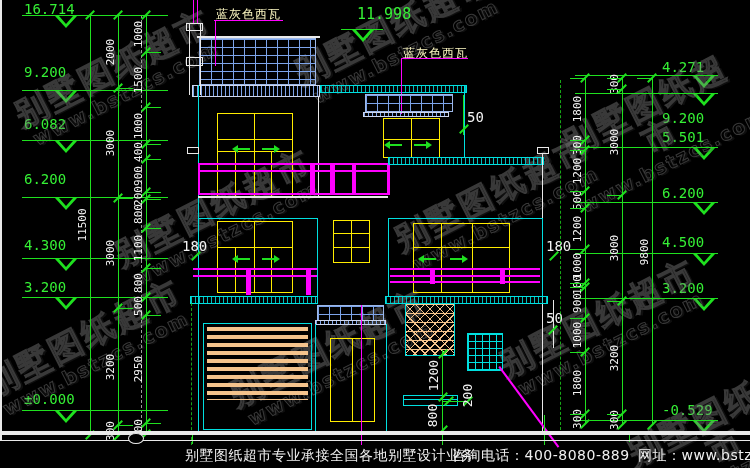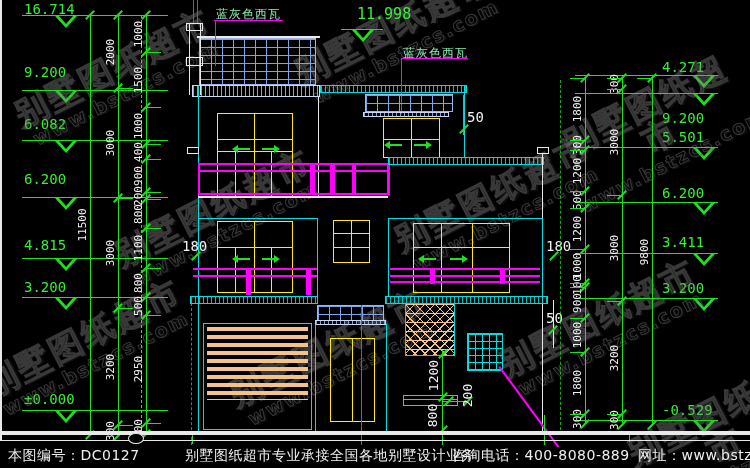--- a/index.html
+++ b/index.html
@@ -50,21 +50,21 @@
   
   .elev{position:absolute;}
   .eline{position:absolute;left:0;top:0;width:58px;height:1px;background:#1fe01f;}
   .etri{position:absolute;left:33px;top:1px;width:0;height:0;
     border-left:11px solid transparent;border-right:11px solid transparent;border-top:12px solid #1fe01f;}
   .etri i{position:absolute;left:-7px;top:-12px;width:0;height:0;display:block;
     border-left:7px solid transparent;border-right:7px solid transparent;border-top:8px solid #000;}
   .elab{position:absolute;left:2px;color:#35f035;font:14px "DejaVu Sans Mono",monospace;white-space:nowrap;}
   .tick45{position:absolute;width:12px;height:2px;background:#1fe01f;transform:rotate(-45deg);}
   
-  .mlabel{position:absolute;color:#86efac;font:12px "DejaVu Sans",sans-serif;white-space:nowrap;letter-spacing:1px;}
+  .mlabel{position:absolute;color:#fef9c3;font:12px "DejaVu Sans",sans-serif;white-space:nowrap;letter-spacing:1px;}
   
   .arr{position:absolute;width:12px;height:2px;background:#1fe01f;}
   .arr::before{content:'';position:absolute;top:-3px;width:0;height:0;
     border-top:4px solid transparent;border-bottom:4px solid transparent;}
   .arr.l::before{left:-6px;border-right:6px solid #1fe01f;}
   .arr.r::before{right:-6px;border-left:6px solid #1fe01f;}
   
   .wm{position:absolute;transform:rotate(-27deg);color:transparent;
     -webkit-text-stroke:1px #7e7e7e;opacity:.45;text-align:center;z-index:1;
     pointer-events:none;font-weight:bold;text-shadow:2px 2px 0 rgba(60,60,60,.55);}
@@ -288,21 +288,21 @@
         <div class="etri">
           <i></i>
         </div>
         <span class="elab" style="top: -26px;">6.200</span>
       </div>
       <div class="elev" style="left: 22px; top: 258px;">
         <div class="eline"></div>
         <div class="etri">
           <i></i>
         </div>
-        <span class="elab" style="top: -21px;">4.815</span>
+        <span class="elab" style="top: -21px;">4.300</span>
       </div>
       <div class="elev" style="left: 22px; top: 297px;">
         <div class="eline"></div>
         <div class="etri">
           <i></i>
         </div>
         <span class="elab" style="top: -18px;">3.200</span>
       </div>
       <div class="elev" style="left: 22px; top: 410px;">
         <div class="eline"></div>
@@ -410,21 +410,21 @@
         <div class="etri">
           <i></i>
         </div>
         <span class="elab" style="top: -17px;">6.200</span>
       </div>
       <div class="elev" style="left: 660px; top: 253px;">
         <div class="eline"></div>
         <div class="etri">
           <i></i>
         </div>
-        <span class="elab" style="top: -19px;">3.411</span>
+        <span class="elab" style="top: -19px;">4.500</span>
       </div>
       <div class="elev" style="left: 660px; top: 298px;">
         <div class="eline"></div>
         <div class="etri">
           <i></i>
         </div>
         <span class="elab" style="top: -18px;">3.200</span>
       </div>
       <div class="elev" style="left: 660px; top: 420px;">
         <div class="eline"></div>
@@ -496,17 +496,16 @@
     </div>
 
   <div class="a gl z2" style="left:192px;top:432px;width:1px;height:12px;"></div>
   <div class="a gl z2" style="left:544px;top:415px;width:1px;height:30px;"></div>
   <div class="a gl z2" style="left:629px;top:432px;width:1px;height:10px;"></div>
   <div class="a wl z2" style="left:0;top:431px;width:750px;height:4px;"></div>
   <div class="a wl z2" style="left:0;top:440px;width:750px;height:1px;"></div>
   <div class="a wl z2" style="left:0;top:0;width:2px;height:441px;"></div>
   <div class="box wbox z2" style="left:128px;top:433px;width:16px;height:11px;border-radius:50%;background:#000;"></div>
 
-  <div class="ftxt" style="left:8px;">本图编号：DC0127</div>
   <div class="ftxt" style="left:185px;">别墅图纸超市专业承接全国各地别墅设计业务</div>
   <div class="ftxt" style="left:452px;">咨询电话：400-8080-889</div>
   <div class="ftxt" style="left:638px;">网址：www.bstzcs.com</div>
 </div>
 
 </body></html>

